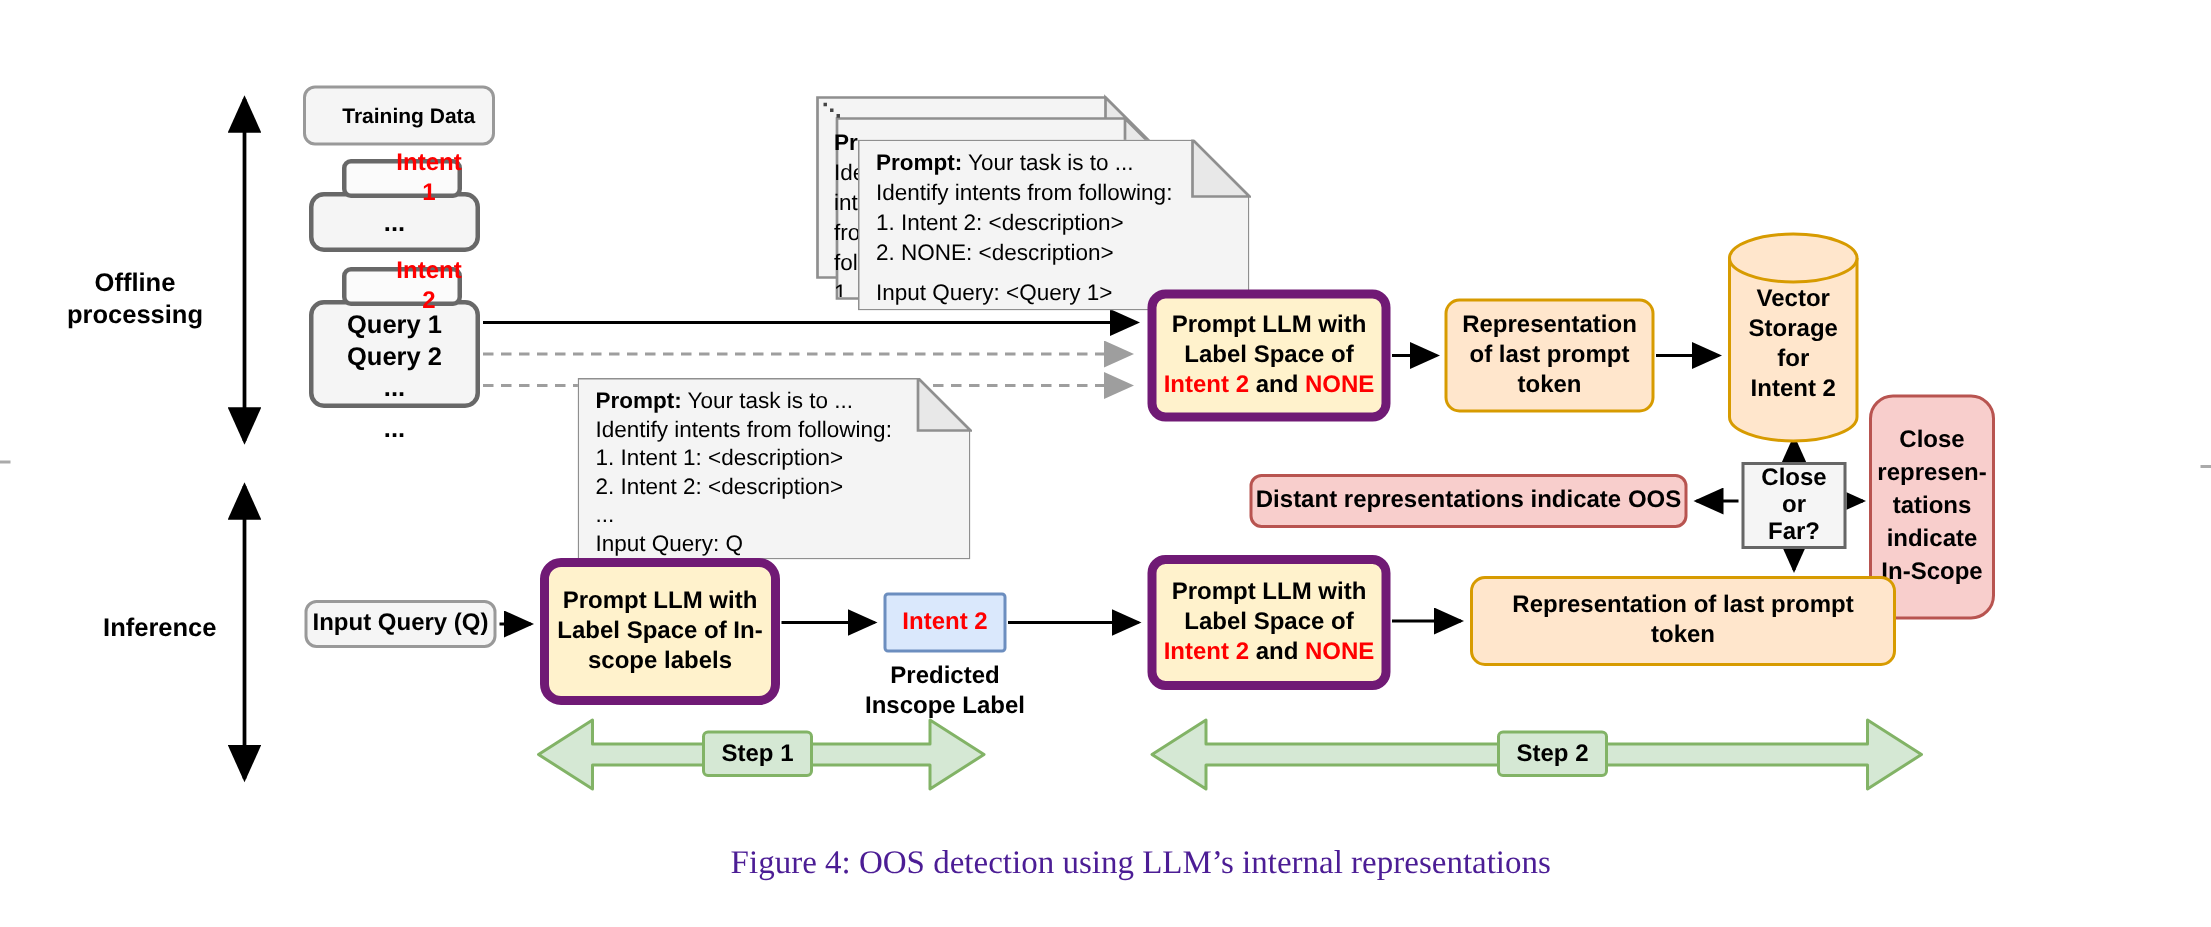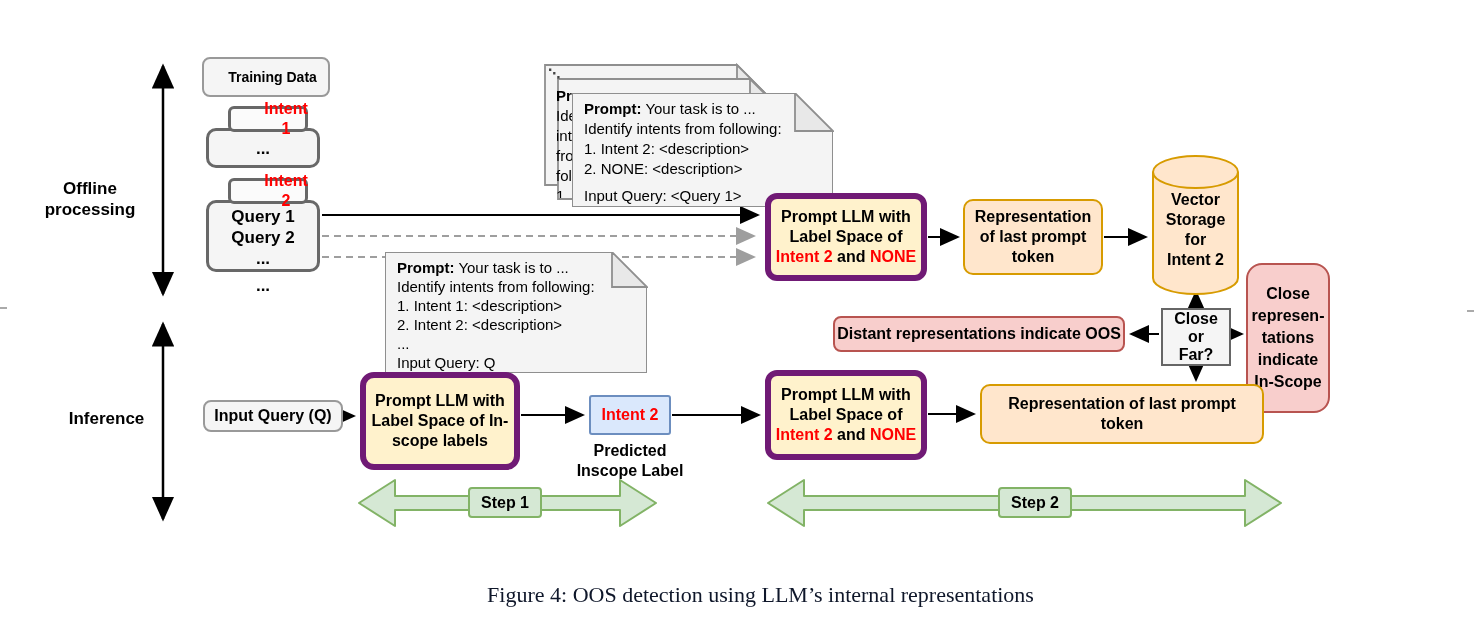--- a/index.html
+++ b/index.html
@@ -21,22 +21,22 @@
   .gray{background:#F5F5F5;border:2px solid #999999;border-radius:8px;}
   .graysq{background:#F5F5F5;border:2px solid #666666;border-radius:0;}
   .green{background:#D5E8D4;border:2px solid #82B366;border-radius:4px;}
   .tab{background:#FBFBFB;border:3px solid #686868;border-radius:6px;color:#FF0000;font-size:16px;padding-left:36px;}
   .holder{background:#F5F5F5;border:3px solid #686868;border-radius:10px;font-size:17px;line-height:21px;}
   .red{color:#FF0000;}
   .sidelabel{position:absolute;font-weight:bold;font-size:17px;line-height:21px;text-align:center;}
   .doctext{position:absolute;font-size:15px;line-height:20px;font-weight:normal;text-align:left;}
   .doctext b{font-weight:bold;}
   .caption{
-    position:absolute;left:0;right:0;top:582px;text-align:center;
-    font-family:"Liberation Serif","DejaVu Serif",serif;font-size:22px;color:#0f172a;margin-left:47px;
+    position:absolute;left:0;right:0;top:562px;text-align:center;
+    font-family:"Liberation Serif","DejaVu Serif",serif;font-size:22px;color:#4c1d95;margin-left:47px;
   }
   .sliver{overflow:hidden;}
 </style>
 </head>
 <body>
 
 <div id="stage">
 
   <svg id="connectors" viewBox="0 0 1474 618" xmlns="http://www.w3.org/2000/svg">
     <defs>
@@ -160,21 +160,21 @@
 Far?</div>
 
   <div class="box pink" style="left:833px;top:316px;width:292px;height:36px;">Distant representations indicate OOS</div>
 
   <div class="box pink prel" style="left:1246px;top:263px;width:84px;height:150px;border-radius:16px;line-height:22px;">Close
 represen-
 tations
 indicate
 In-Scope</div>
 
-  <div class="box gray" style="left:203px;top:400px;width:140px;height:32px;">Input Query (Q)</div>
+  <div class="box gray" style="left:203px;top:400px;width:128px;height:32px;">Input Query (Q)</div>
 
   <div class="box yellow prel" style="left:360px;top:372px;width:160px;height:98px;border-radius:14px;">Prompt LLM with
 Label Space of In-
 scope labels</div>
 
   <div class="box blue red" style="left:589px;top:395px;width:82px;height:40px;">Intent 2</div>
   <div class="box prel" style="left:560px;top:440px;width:140px;height:42px;">Predicted
 Inscope Label</div>
 
   <div class="box yellow" style="left:765px;top:370px;width:162px;height:90px;">

